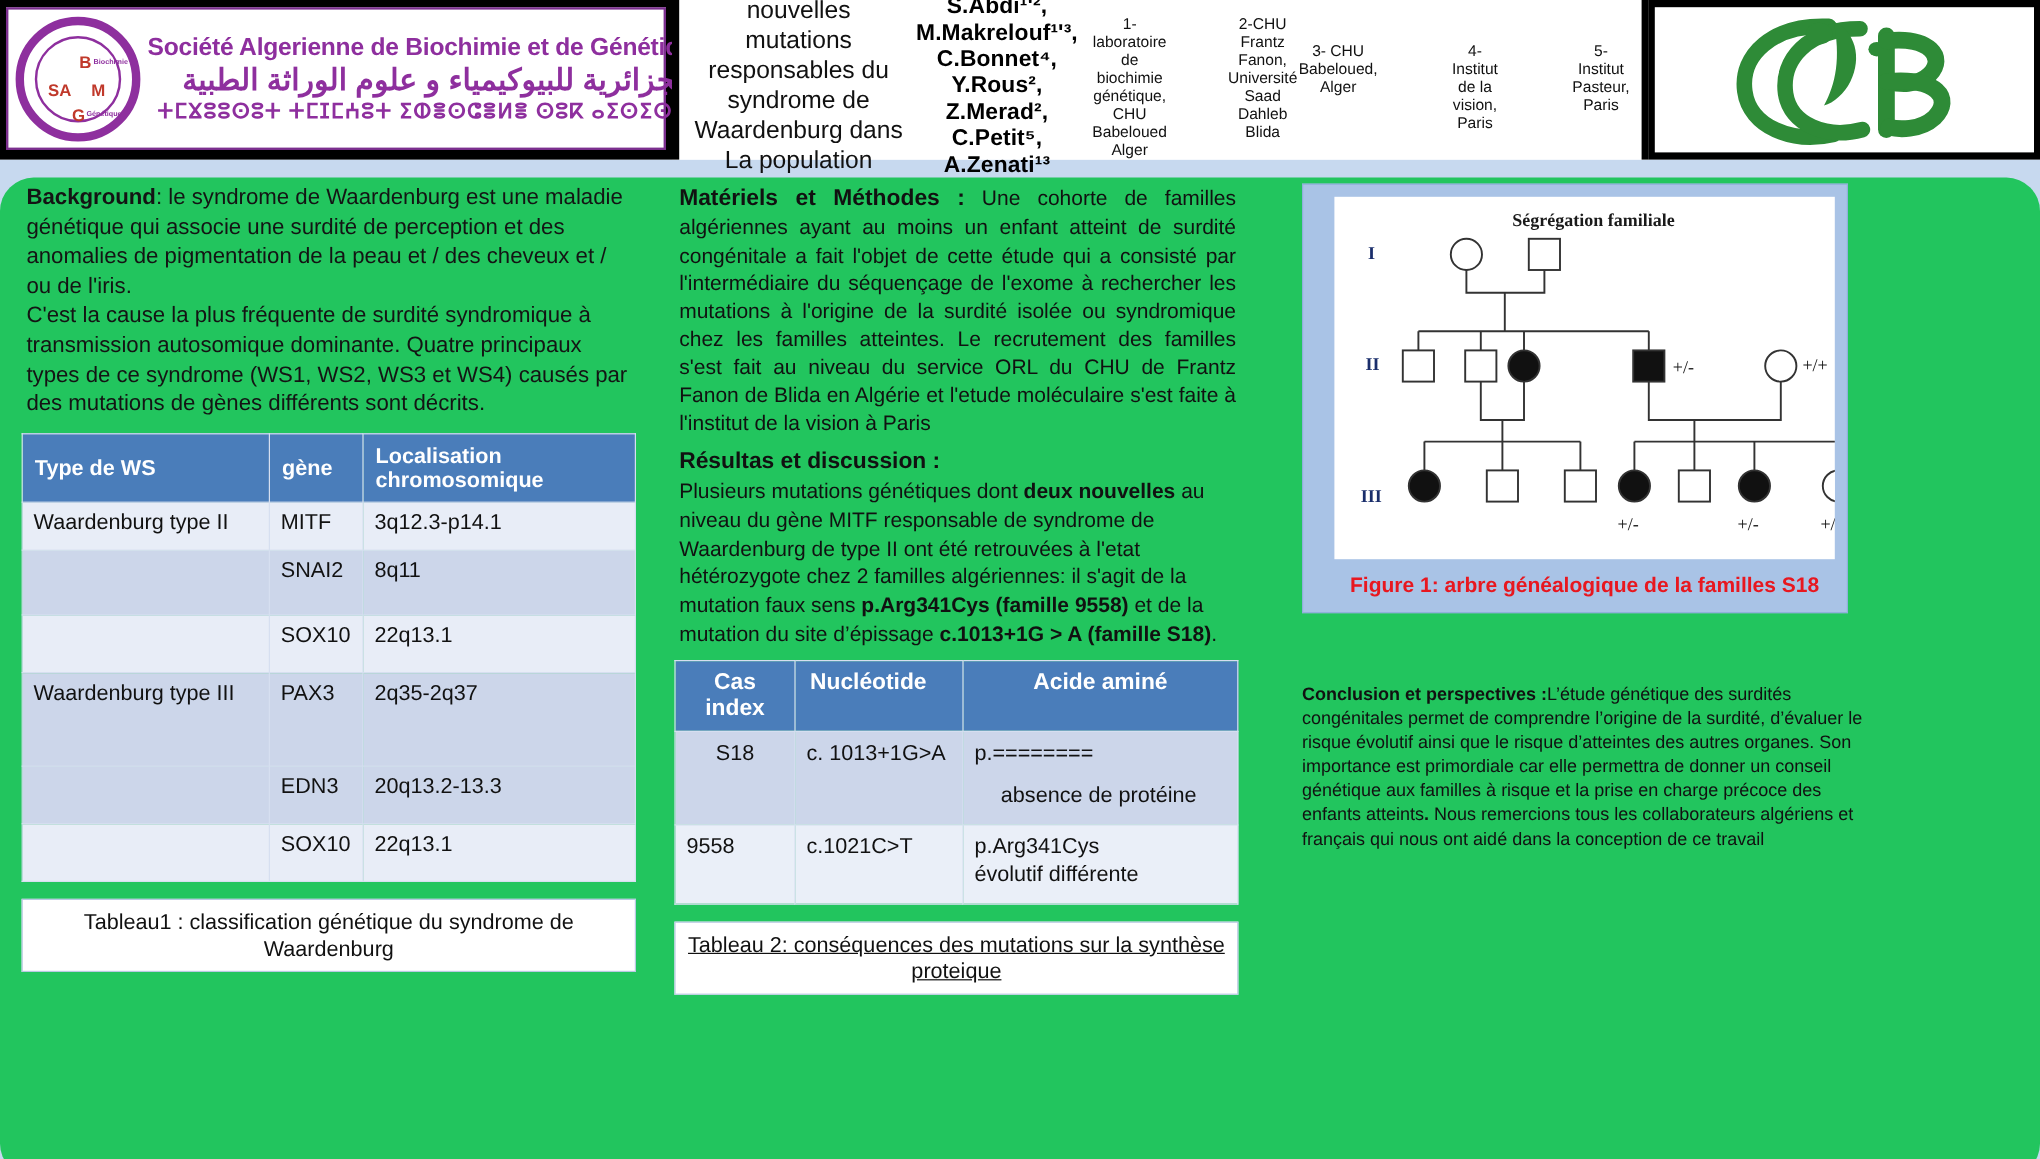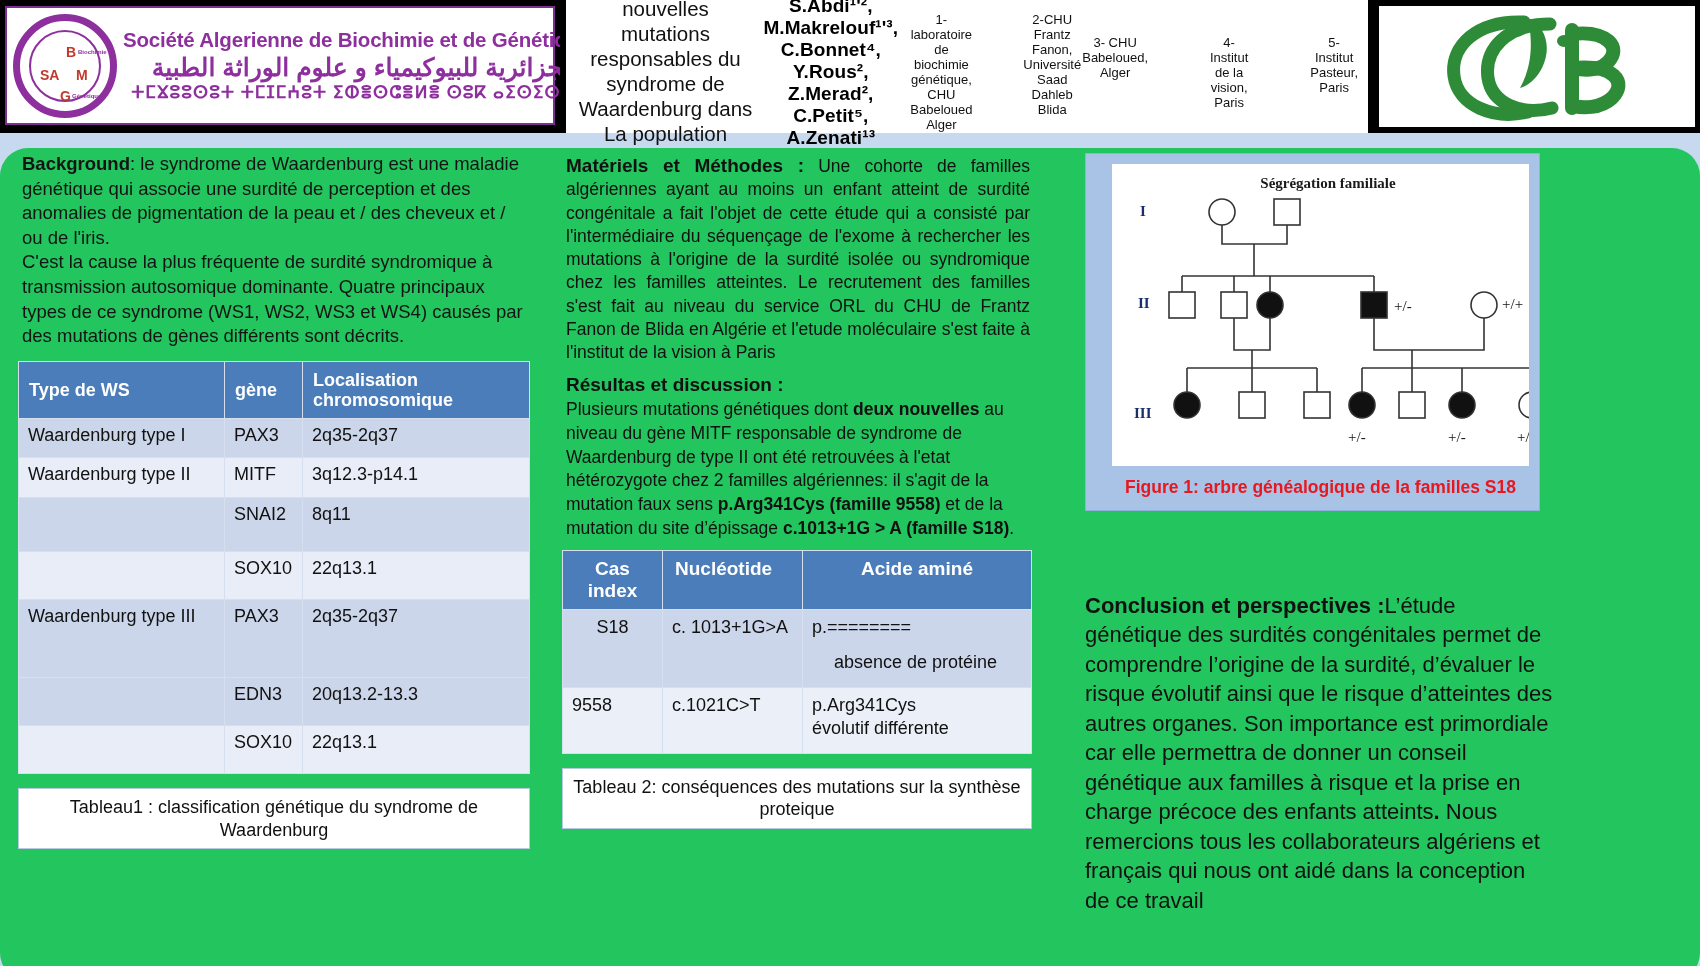--- a/index.html
+++ b/index.html
@@ -189,21 +189,21 @@
   .t2 tbody td {
     font-size: 18px; color: #111; padding: 6px 9px; vertical-align: top;
     line-height: 1.3;
   }
   .t2 tbody tr.rA td { background: #ccd6ea; }
   .t2 tbody tr.rB td { background: #eaeff8; }
   .t2 .indent { padding-left: 22px; display: block; margin-top: 12px; }
   .cap-box2 {
     background: #fff; border: 1px solid #b8c9e2;
     margin-top: 14px; padding: 7px 10px;
-    font-size: 18px; color: #111; text-align: center; line-height: 1.25;
+    font-size: 18px; color: #111; text-align: center; line-height: 1.25; text-decoration: underline;
   }
 
   
   .col-right {
     position: absolute; left: 1085px; top: 0px;
     width: 598px;
   }
   .fig-panel {
     background: #a9c3e6;
     border: 1px solid #8fb0da;
@@ -213,22 +213,22 @@
   }
   .fig-white {
     background: #fff; width: 100%; height: 302px;
     position: relative; overflow: hidden;
   }
   .fig-caption {
     color: #e8171f; font-weight: bold; font-size: 17.5px;
     text-align: center; padding: 11px 4px 6px 4px;
   }
   .concl {
-    margin-top: 80px;
-    font-size: 22px; color: #111; line-height: 1.34;
+    margin-top: 58px;
+    font-size: 15px; color: #111; line-height: 1.34;
     width: 468px;
   }
   .concl b { font-weight: bold; }
 
   .pedigree-svg { display: block; }
 </style>
 </head>
 <body>
 
 <div class="header">
@@ -304,25 +304,20 @@
 
     <table class="tbl t1">
       <thead>
         <tr>
           <th class="c1">Type  de WS</th>
           <th class="c2">gène</th>
           <th class="c3">Localisation chromosomique</th>
         </tr>
       </thead>
       <tbody>
-        <tr class="rA" style="height:39px">
-          <td>Waardenburg type I</td>
-          <td>PAX3</td>
-          <td>2q35-2q37</td>
-        </tr>
         <tr class="rB" style="height:40px">
           <td>Waardenburg type II</td>
           <td>MITF</td>
           <td>3q12.3-p14.1</td>
         </tr>
         <tr class="rA" style="height:54px">
           <td></td>
           <td>SNAI2</td>
           <td>8q11</td>
         </tr>

